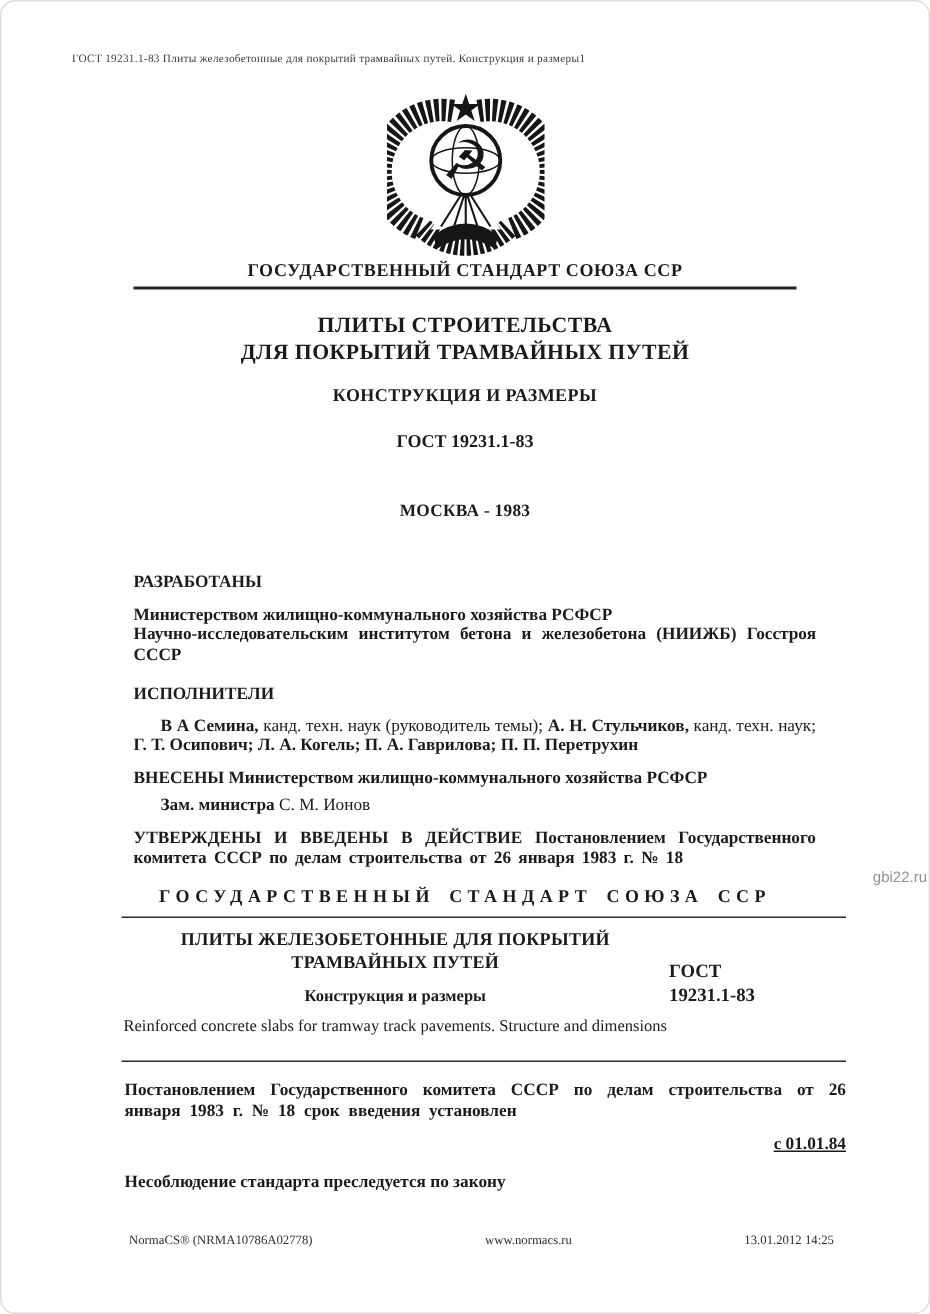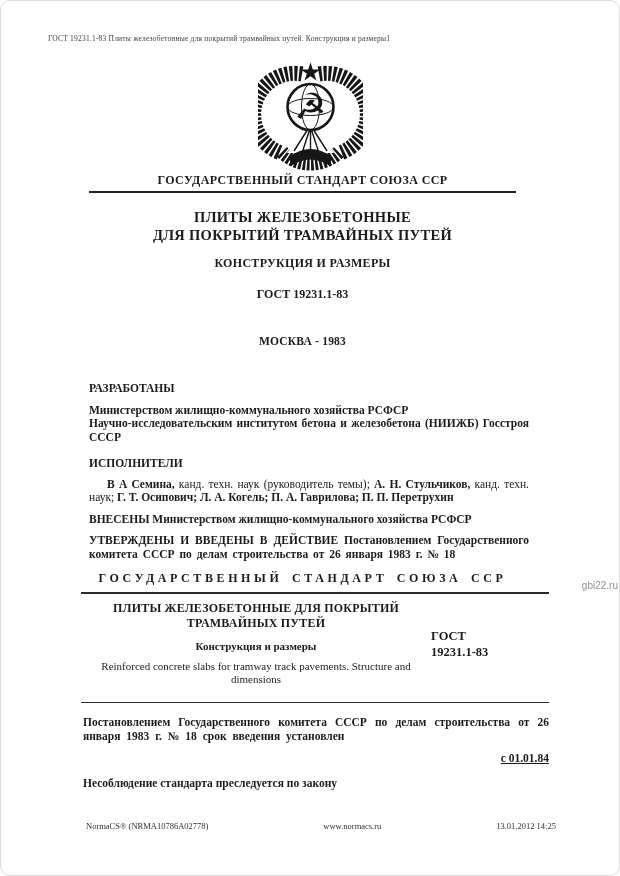--- a/index.html
+++ b/index.html
@@ -16,21 +16,21 @@
   }
   
   .doc-header{
     position:absolute;top:33px;left:47px;right:42px;
     display:flex;align-items:baseline;
     font-size:7.5px;color:#3d3d3d;letter-spacing:.2px;
   }
   
   .emblem-wrap{position:absolute;top:60px;left:0;right:0;text-align:center;}
   
-  .flow{position:absolute;top:172px;left:0;right:15px;}
+  .flow{position:absolute;top:172px;left:0;right:0;}
   .center{text-align:center;}
   .h-standard{font-size:12px;font-weight:bold;letter-spacing:.4px;}
   .rule-thin{height:2px;background:#232323;margin:3px 88px 0 88px;}
   .main-title{margin-top:15px;font-size:14.5px;font-weight:bold;line-height:18px;letter-spacing:.3px;}
   .subtitle{margin-top:12px;font-size:12px;font-weight:bold;letter-spacing:.3px;}
   .gost-num{margin-top:16px;font-size:12px;font-weight:bold;}
   .committee{margin-top:32px;font-size:11.5px;font-weight:bold;line-height:15px;letter-spacing:.2px;}
   .sections{margin:0 75px 0 88px;font-size:11.5px;line-height:13.5px;}
   .sec-label{margin-top:33px;font-weight:bold;}
   .sec-label2{margin-top:13px;font-weight:bold;}
@@ -103,21 +103,21 @@
       <text x="52.5" y="58" text-anchor="middle" font-size="36" font-family="DejaVu Sans, sans-serif" fill="#161616">☭</text>
     </svg>
   </div>
 
   <div class="flow">
 
     <div class="center h-standard">ГОСУДАРСТВЕННЫЙ СТАНДАРТ СОЮЗА ССР</div>
     <div class="rule-thin"></div>
 
     <div class="center main-title">
-      <div>ПЛИТЫ ЖЕЛЕЗОБЕТОННЫЕ</div>
+      <div>ПЛИТЫ СТРОИТЕЛЬСТВА</div>
       <div>ДЛЯ ПОКРЫТИЙ ТРАМВАЙНЫХ ПУТЕЙ</div>
     </div>
     <div class="center subtitle">КОНСТРУКЦИЯ И РАЗМЕРЫ</div>
     <div class="center gost-num">ГОСТ 19231.1-83</div>
 
     <div class="center committee">
       <div>МОСКВА - 1983</div>
     </div>
 
     <div class="sections">
@@ -125,20 +125,21 @@
       <div class="para-b">
         <div>Министерством жилищно-коммунального хозяйства РСФСР</div>
         <div>Научно-исследовательским институтом бетона и железобетона (НИИЖБ) Госстроя СССР</div>
       </div>
 
       <div class="sec-label2">ИСПОЛНИТЕЛИ</div>
       <div class="para-exec"><b>В А Семина,</b><span> канд. техн. наук (руководитель темы); </span><b>А. Н. Стульчиков,</b><span> канд. техн. наук; </span><b>Г. Т. Осипович; Л. А. Когель; П. А. Гаврилова; П. П. Перетрухин</b></div>
 
       <div class="para-b">ВНЕСЕНЫ Министерством жилищно-коммунального хозяйства РСФСР</div>
 
+      <div class="para-deputy"><b>Зам. министра</b><span> С. М. Ионов</span></div>
 
       <div class="para-approved">УТВЕРЖДЕНЫ И ВВЕДЕНЫ В ДЕЙСТВИЕ Постановлением Государственного комитета СССР по делам строительства от 26 января 1983 г. № 18</div>
     </div>
 
     <div class="h-standard-spaced">ГОСУДАРСТВЕННЫЙ СТАНДАРТ СОЮЗА ССР</div>
     <div class="rule-low"></div>
 
     <div class="std-block">
       <div class="std-left">
         <div class="std-left-title">ПЛИТЫ ЖЕЛЕЗОБЕТОННЫЕ ДЛЯ ПОКРЫТИЙ ТРАМВАЙНЫХ ПУТЕЙ</div>

